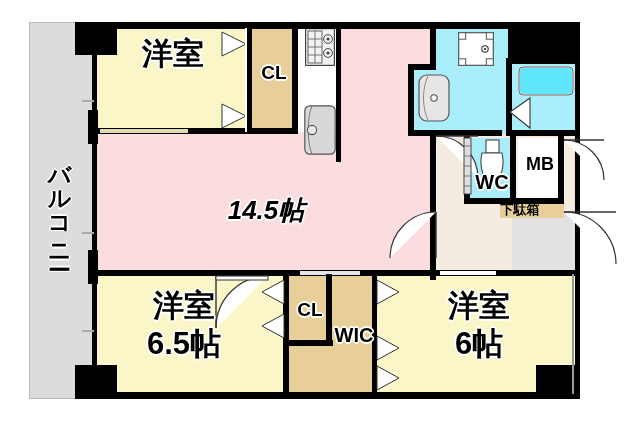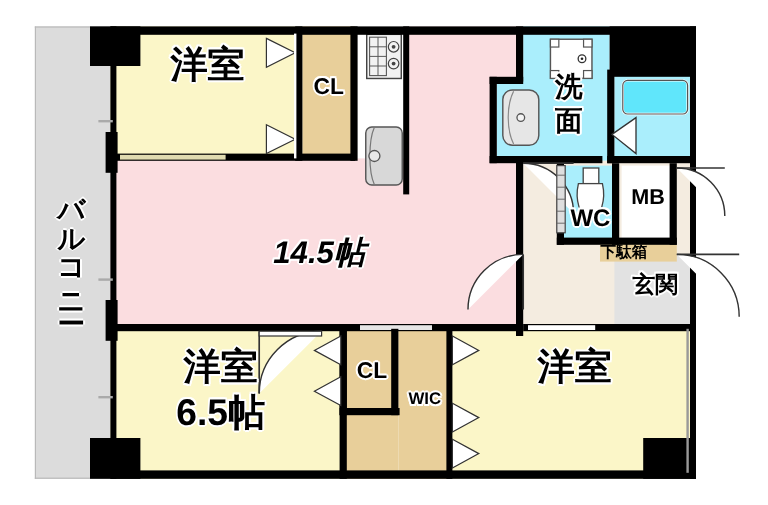--- a/index.html
+++ b/index.html
@@ -268,32 +268,31 @@
   <div class="thin" style="left:440px;top:271px;width:56px;height:4px;background:#ffffff;"></div>
 
   <div class="vlbl" style="left:48px;top:148px;font-size:23px;letter-spacing:1px;">バルコニー</div>
 
   <div class="lbl" style="left:118px;top:38px;width:110px;font-size:31px;">洋室</div>
 
   <div class="lbl" style="left:252px;top:63px;width:44px;font-size:19px;">CL</div>
 
   <div class="lbl" style="left:176px;top:197px;width:180px;font-size:26px;font-style:italic;">14.5帖</div>
 
-  <div class="lbl" style="left:452px;top:58px;width:44px;font-size:23px;line-height:1.22;white-space:normal;">洗面</div>
 
 
   <div class="lbl" style="left:470px;top:172px;width:44px;font-size:20px;">WC</div>
 
   <div class="lbl" style="left:518px;top:155px;width:44px;font-size:18px;">MB</div>
 
   <div class="lbl2" style="left:500px;top:203px;width:40px;font-size:13px;">下駄箱</div>
 
-  <div class="lbl" style="left:512px;top:228px;width:68px;font-size:19px;">玄関</div>
 
   <div class="lbl" style="left:125px;top:290px;width:118px;font-size:31px;">洋室</div>
   <div class="lbl" style="left:113px;top:328px;width:142px;font-size:31px;">6.5帖</div>
 
   <div class="lbl" style="left:288px;top:300px;width:44px;font-size:19px;">CL</div>
-  <div class="lbl" style="left:330px;top:325px;width:48px;font-size:14px;">WIC</div>
+  <div class="lbl" style="left:330px;top:325px;width:48px;font-size:20px;">WIC</div>
 
   <div class="lbl" style="left:420px;top:290px;width:118px;font-size:31px;">洋室</div>
+  <div class="lbl" style="left:420px;top:328px;width:118px;font-size:31px;">6帖</div>
 
 </div>
 
 </body></html>

